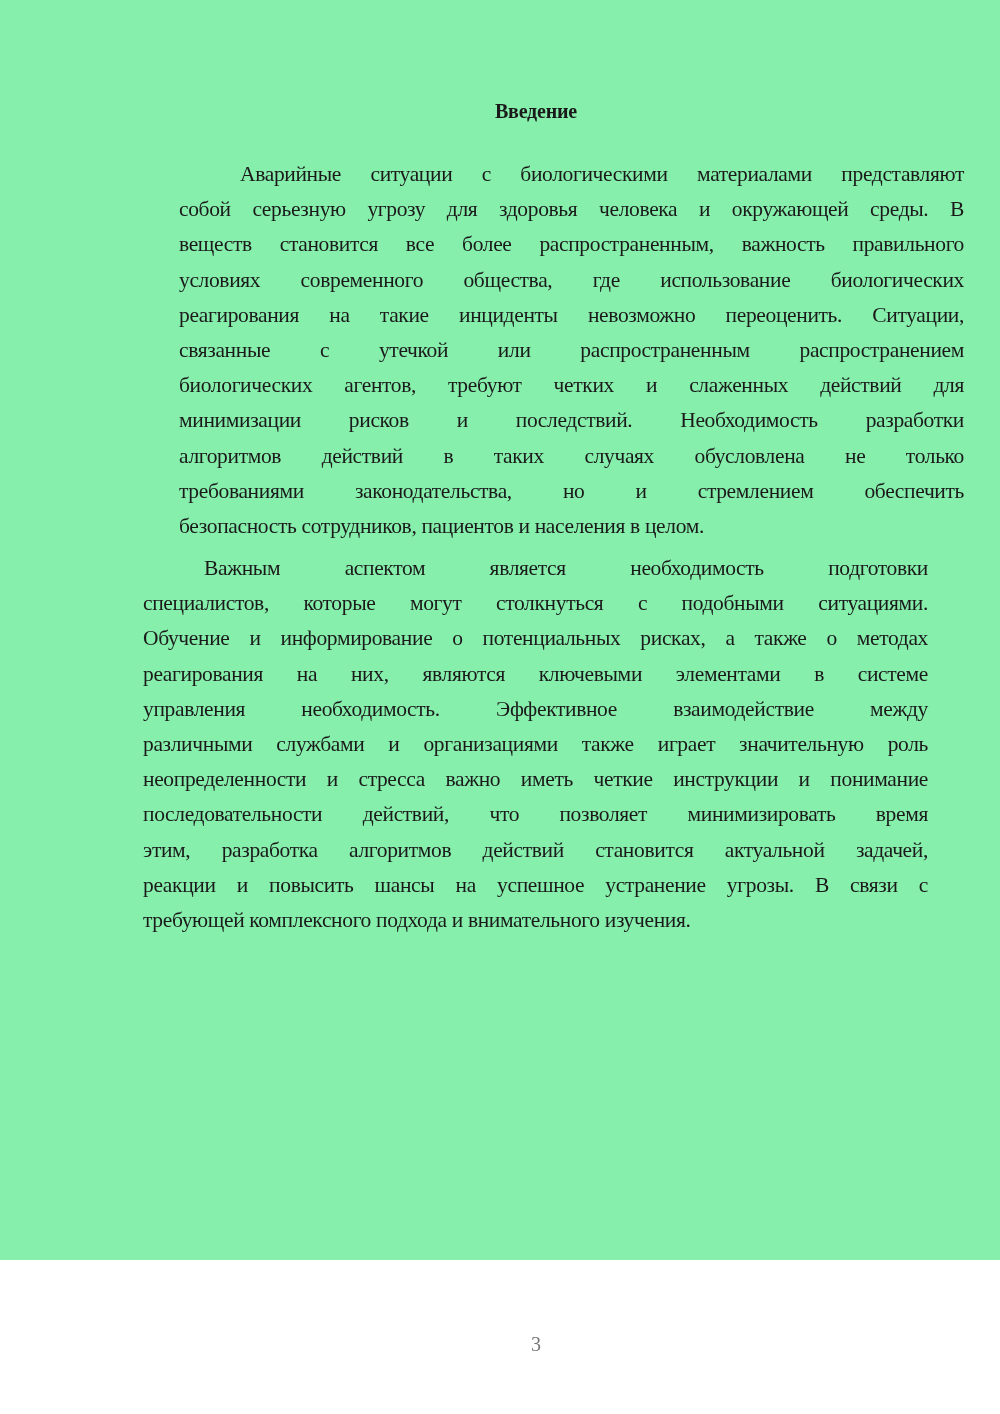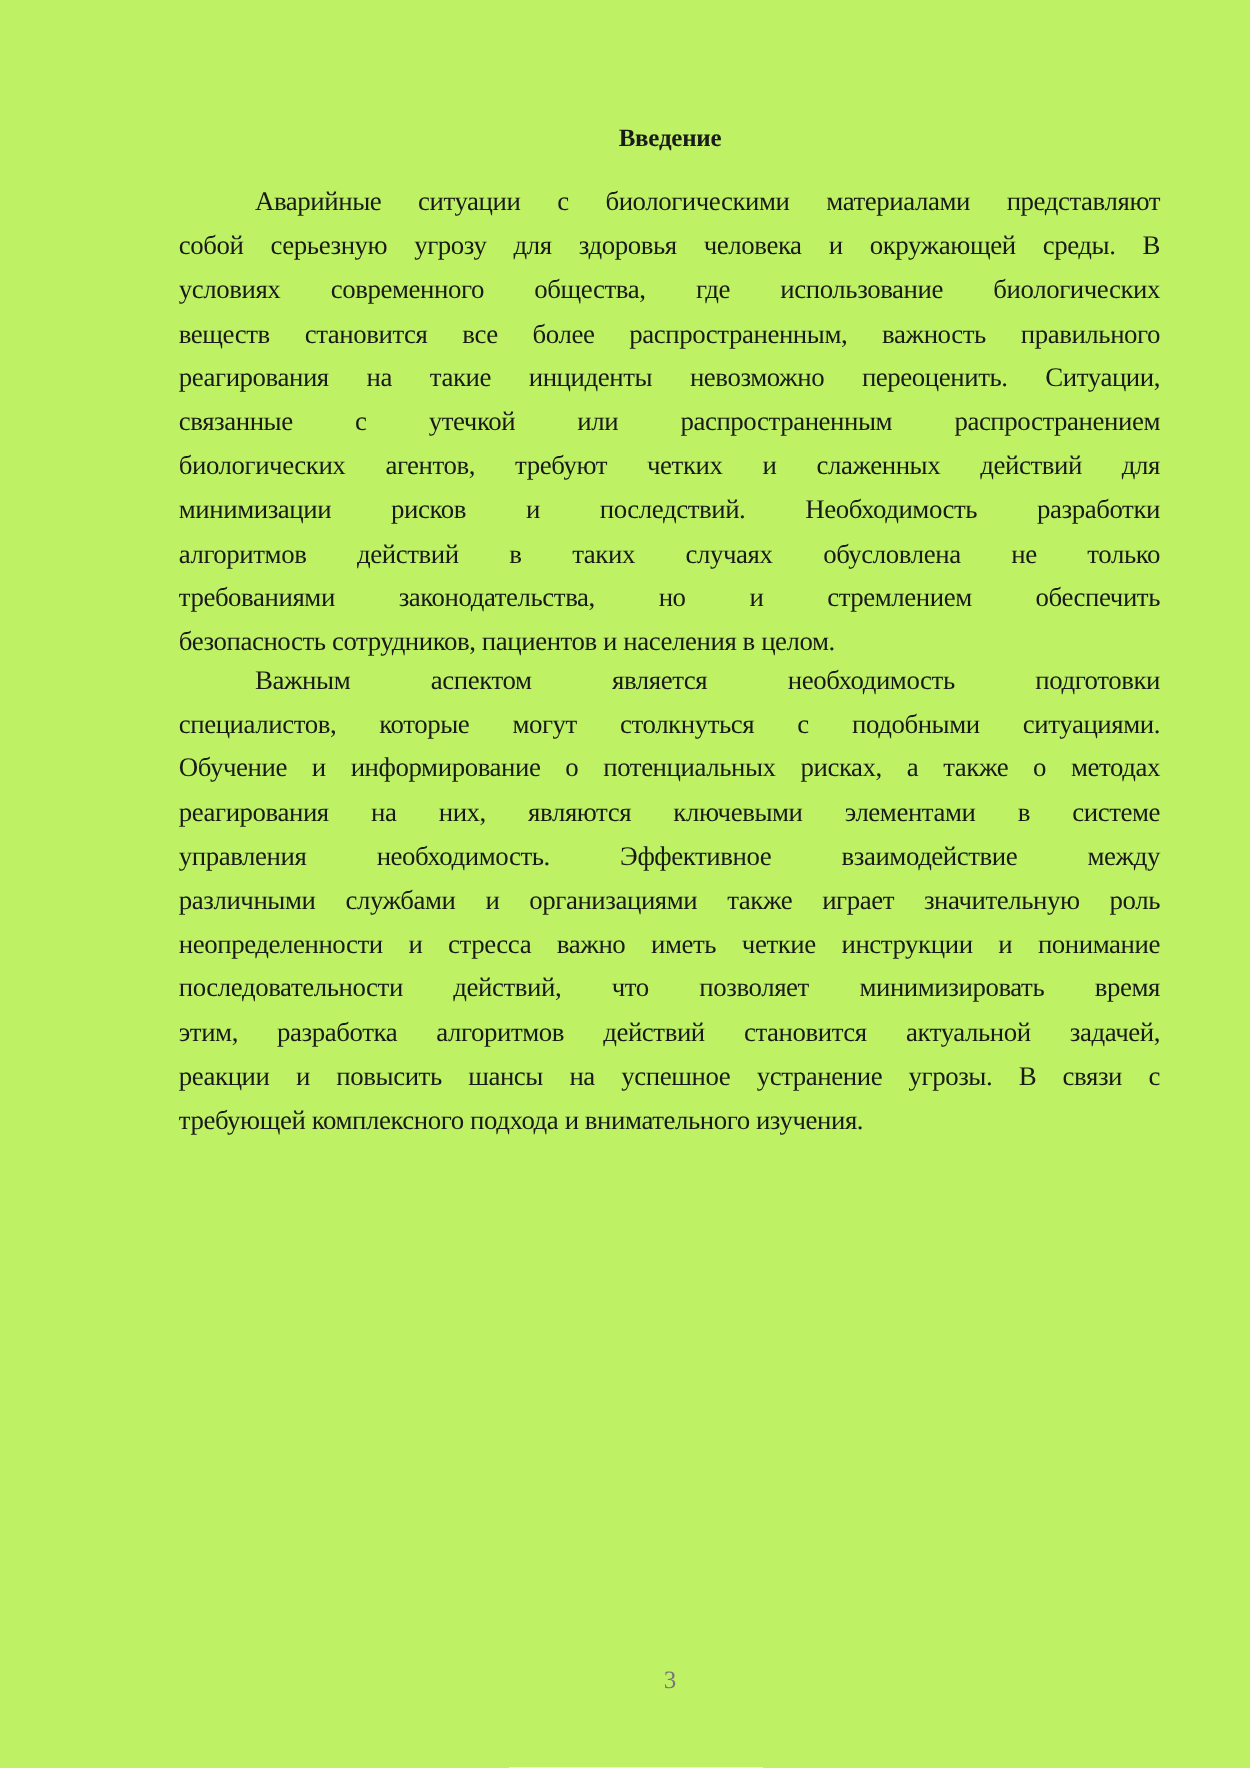--- a/index.html
+++ b/index.html
@@ -13,44 +13,44 @@
       position: relative;
       overflow: hidden;
       font-family: "Liberation Serif", "DejaVu Serif", serif;
       color: #1a1a1a;
     }
     .page {
       position: absolute;
       left: 0;
       top: 0;
       width: 1000px;
-      height: 1414px;
-      background: #bef264;
+      height: 1260px;
+      background: #86efac;
     }
     .title {
       position: absolute;
       left: 0;
       width: 1000px;
       top: 97px;
       text-align: center;
       font-weight: bold;
       font-size: 20px;
       line-height: 28px;
       letter-spacing: -0.2px;
       transform: translateX(36px);
     }
     .body-text {
       position: absolute;
       left: 143px;
       width: 785px;
       font-size: 21.5px;
       letter-spacing: -0.35px;
     }
-    .para1 { top: 145px; }
-    .para2 { top: 528px; }
+    .para1 { top: 158px; margin-left: 36px; }
+    .para2 { top: 552px; }
     .line {
       height: 35.2px;
       line-height: 33px;
       white-space: nowrap;
       text-align: justify;
       text-align-last: justify;
       overflow: visible;
     }
     .line.first {
       padding-left: 61px;
@@ -72,22 +72,22 @@
 </head>
 <body>
 
 <div class="page">
 
   <div class="title">Введение</div>
 
   <div class="body-text para1">
     <div class="line first">Аварийные ситуации с биологическими материалами представляют</div>
     <div class="line">собой серьезную угрозу для здоровья человека и окружающей среды. В</div>
+    <div class="line">веществ становится все более распространенным, важность правильного</div>
     <div class="line">условиях современного общества, где использование биологических</div>
-    <div class="line">веществ становится все более распространенным, важность правильного</div>
     <div class="line">реагирования на такие инциденты невозможно переоценить. Ситуации,</div>
     <div class="line">связанные с утечкой или распространенным распространением</div>
     <div class="line">биологических агентов, требуют четких и слаженных действий для</div>
     <div class="line">минимизации рисков и последствий. Необходимость разработки</div>
     <div class="line">алгоритмов действий в таких случаях обусловлена не только</div>
     <div class="line">требованиями законодательства, но и стремлением обеспечить</div>
     <div class="line last">безопасность сотрудников, пациентов и населения в целом.</div>
   </div>
 
   <div class="body-text para2">

